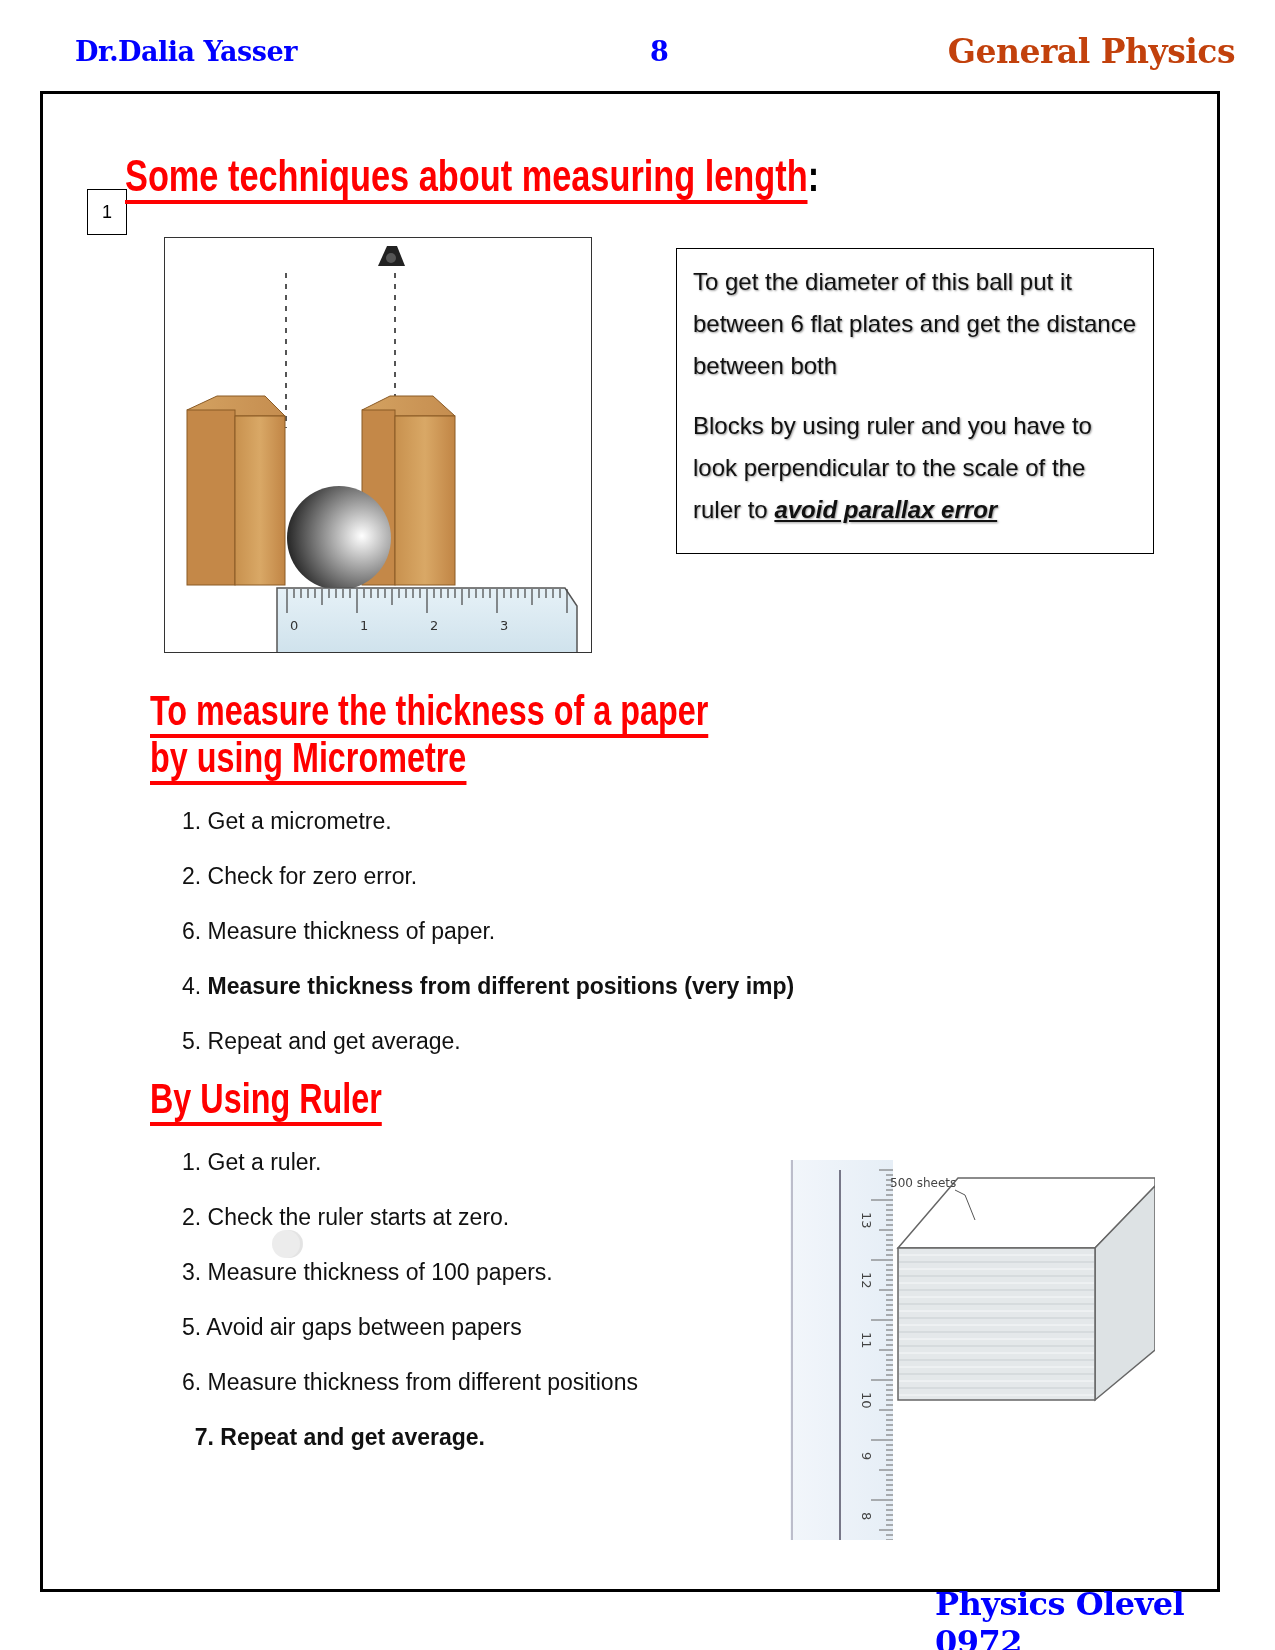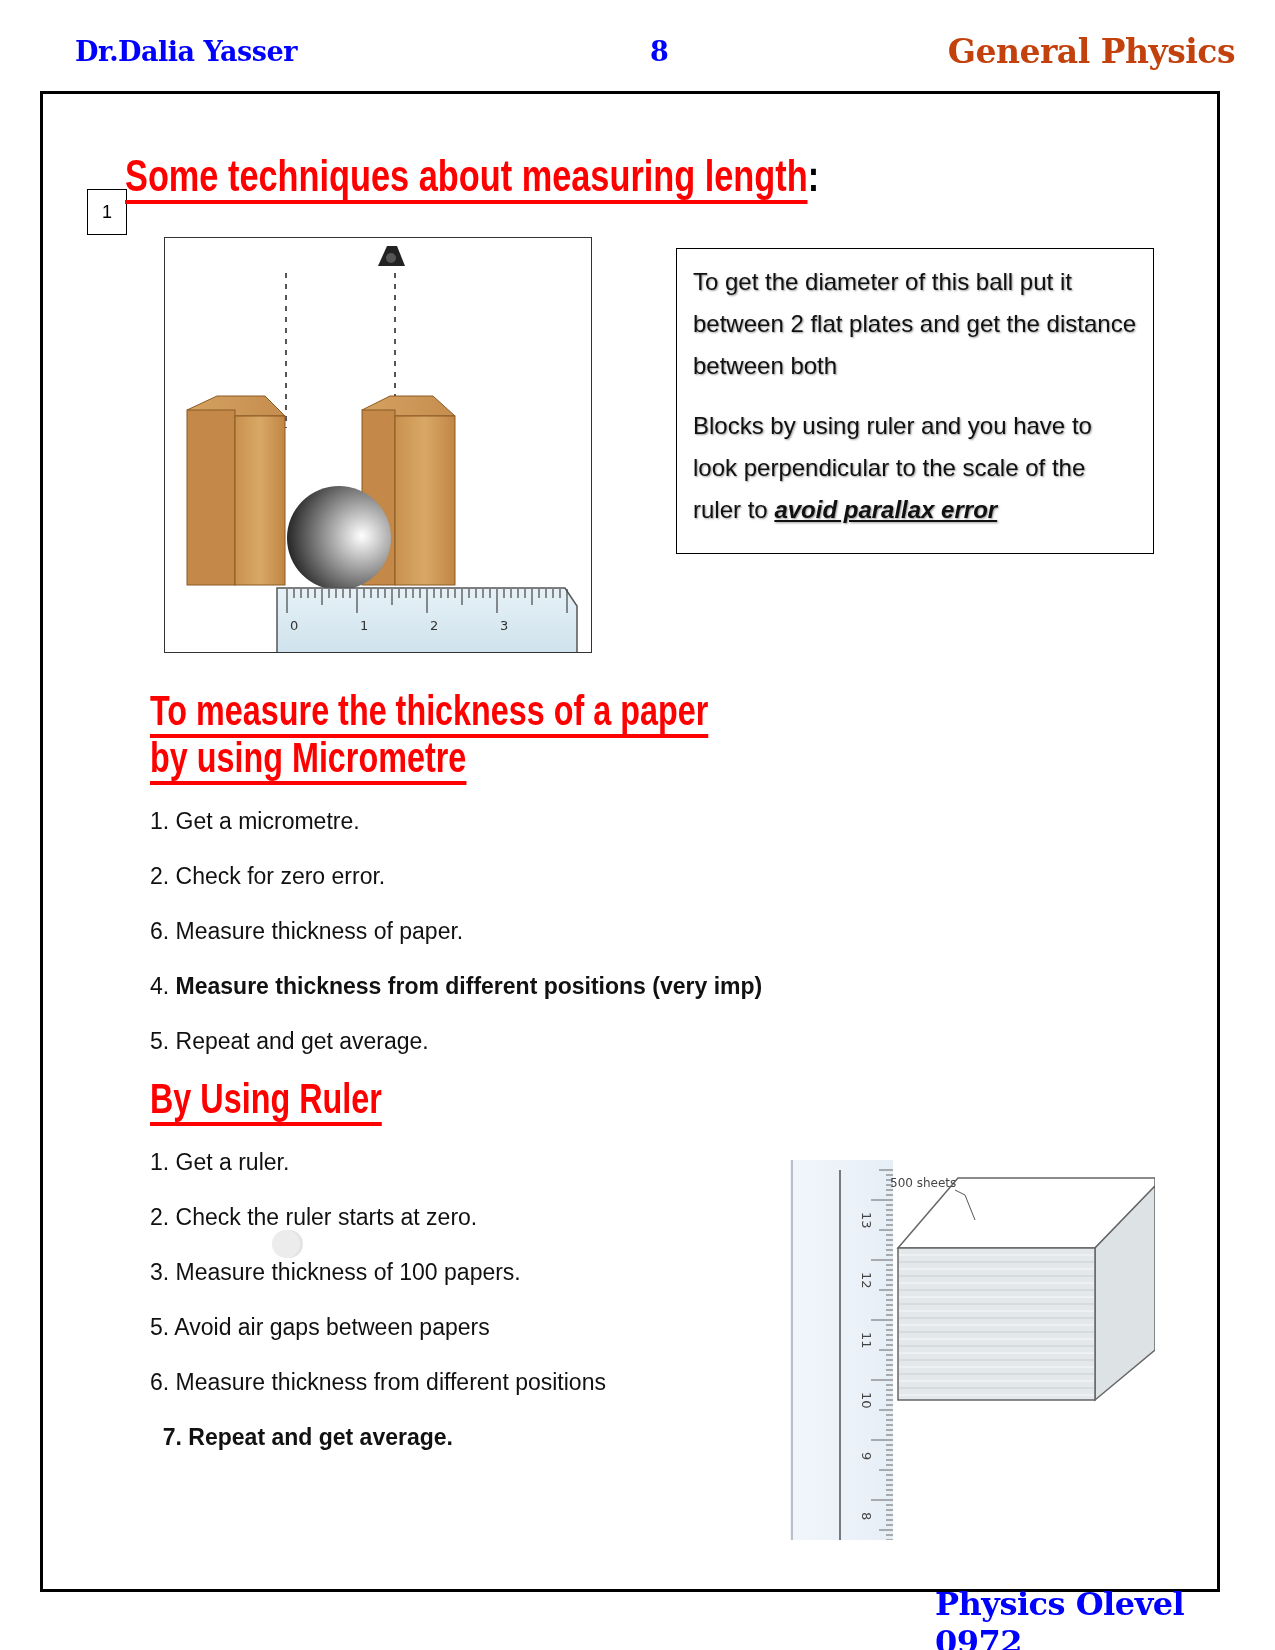--- a/index.html
+++ b/index.html
@@ -15,21 +15,21 @@
   .h-title .u { border-bottom:4px solid #ff0000; display:inline-block; padding-bottom:2px; }
   .h1 { left:125px; top:154px; font-size:44px; transform:scaleX(0.78); }
   .h1 .colon { color:#000; }
   .h2a { left:150px; top:690px; font-size:42px; transform:scaleX(0.77); }
   .h2b { left:150px; top:737px; font-size:42px; transform:scaleX(0.77); }
   .h3 { left:150px; top:1078px; font-size:42px; transform:scaleX(0.77); }
   .note-box { position:absolute; left:676px; top:248px; width:478px; height:306px; border:1.5px solid #000; box-sizing:border-box; padding:12px 14px 12px 16px; font-size:24px; line-height:42px; color:#111; text-shadow:1px 1px 2px #999; }
   .note-box p { margin:0 0 18px 0; }
   .note-box .em { font-weight:bold; font-style:italic; text-decoration:underline; }
   .list { position:absolute; left:150px; font-size:23px; color:#111; }
-  .list .li { height:55px; line-height:30px; white-space:nowrap; }
+  .list .li { height:55px; line-height:30px; white-space:nowrap;margin-left:32px; }
   .list1 { top:806px; }
   .list2 { top:1147px; }
   .fig1 { position:absolute; left:164px; top:237px; width:428px; height:416px; border:1.5px solid #333; box-sizing:border-box; overflow:hidden; background:#fff; }
   .fig2 { position:absolute; left:790px; top:1150px; width:365px; height:390px; overflow:hidden; }
   .cursor-ghost { position:absolute; left:272px; top:1230px; width:28px; height:28px; border-radius:50%; background:#e8e8e8; box-shadow:3px 0 0 #ddd; opacity:0.8; }
 </style>
 </head>
 <body>
 
 <div class="hdr hdr-author">Dr.Dalia Yasser</div>
@@ -134,21 +134,21 @@
         </g>
       <text x="125" y="392" font-size="13" fill="#333" font-family="DejaVu Sans, sans-serif">0</text>
       <text x="195" y="392" font-size="13" fill="#333" font-family="DejaVu Sans, sans-serif">1</text>
       <text x="265" y="392" font-size="13" fill="#333" font-family="DejaVu Sans, sans-serif">2</text>
       <text x="335" y="392" font-size="13" fill="#333" font-family="DejaVu Sans, sans-serif">3</text>
     </g>
   </svg>
 </div>
 
 <div class="note-box">
-  <p>To get the diameter of this ball put it between 2 flat plates and get the distance between both</p>
+  <p>To get the diameter of this ball put it between 6 flat plates and get the distance between both</p>
   <p><span>Blocks by using ruler and you have to look perpendicular to the scale of the ruler to </span><span class="em">avoid parallax error</span></p>
 </div>
 
 <div class="h-title h2a"><span class="u">To measure the thickness of a paper</span></div>
 <div class="h-title h2b"><span class="u">by using Micrometre</span></div>
 
 <div class="list list1">
   <div class="li">1. Get a micrometre.</div>
   <div class="li">2. Check for zero error.</div>
   <div class="li">6. Measure thickness of paper.</div>

